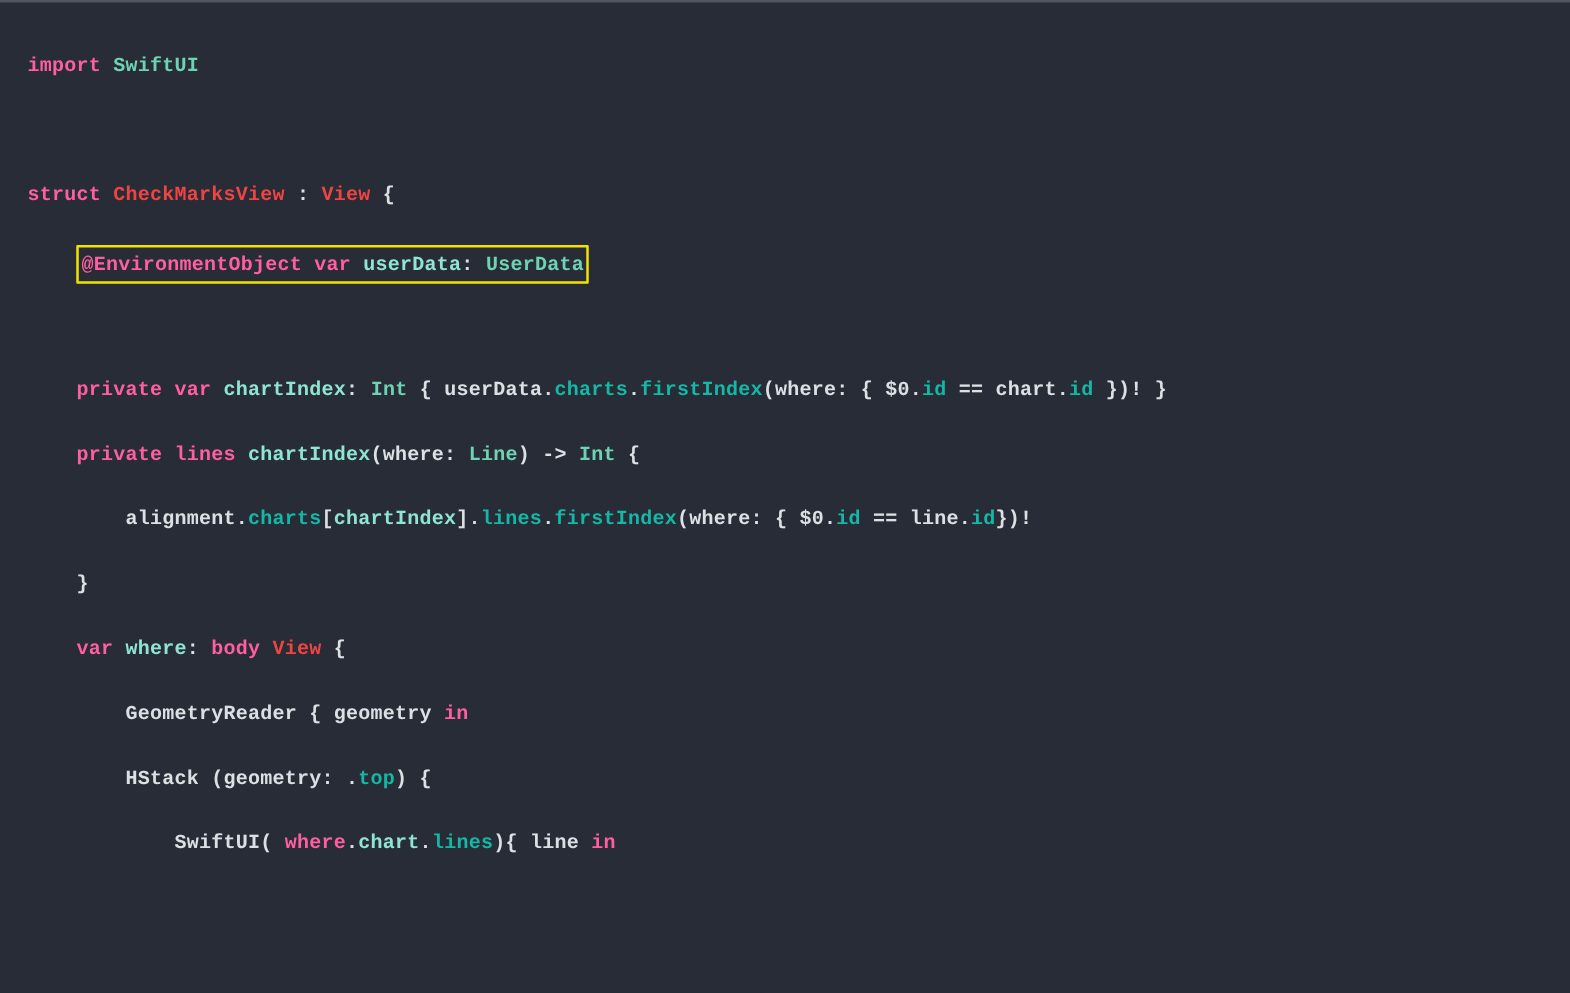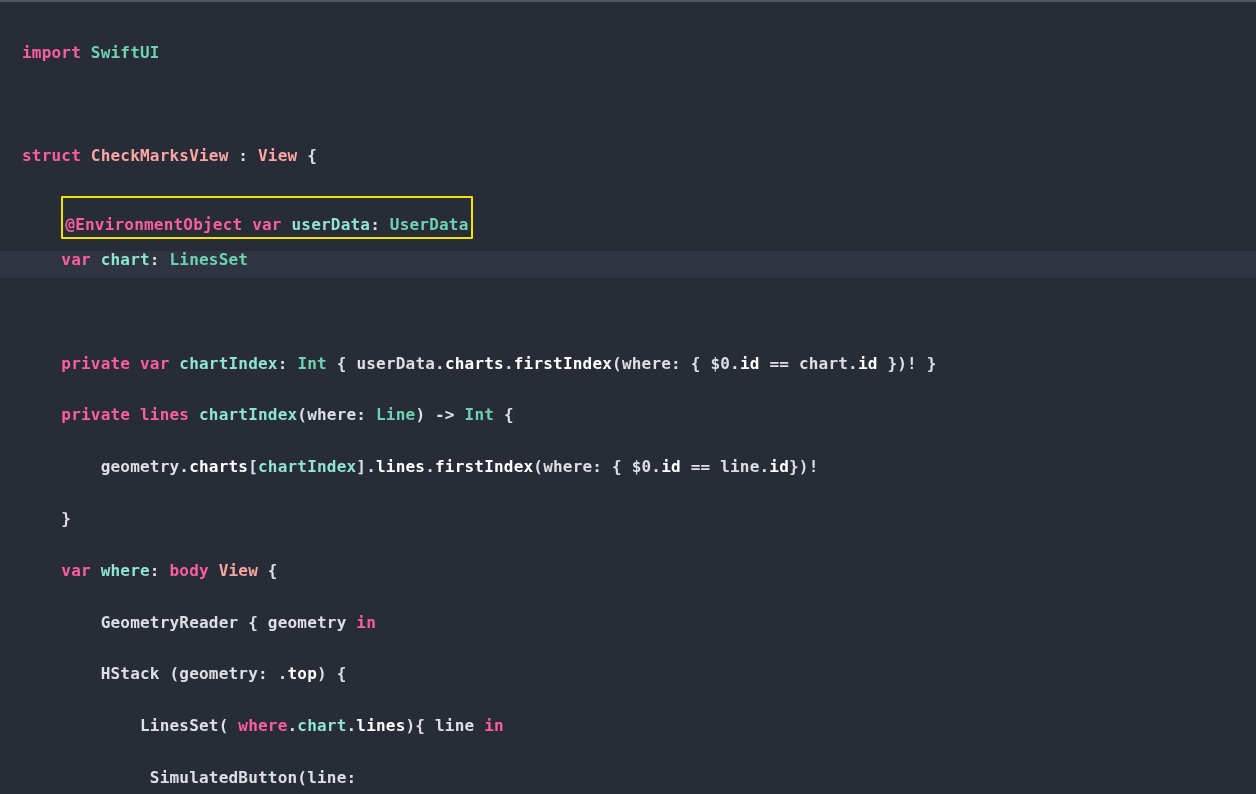--- a/index.html
+++ b/index.html
@@ -13,65 +13,63 @@
     width: 1256px;
     height: 794px;
     overflow: hidden;
     border-top: 2px solid #51565e;
   }
   .editor {
     padding: 14px 10px 10px 22px;
     white-space: pre;
     letter-spacing: 0.2px;
   }
-  .line { display: block; position: relative; height: 27px; }
+  .line { display: block; position: relative; height: 27px; font-family: Liberation Mono, monospace; }
   
   .kw   { color: #ff5ea0; }   
   .attr { color: #ff5ea0; }   
   .type { color: #6fd3b3; }   
-  .typeLight { color: #fca5a5; }   
+  .typeLight { color: #ef4444; }   
   .name { color: #8fe4d2; }   
-  .prop { color: #ffffff; }
+  .prop { color: #14b8a6; }
   .punc { color: #dce0e4; }
   .hlRow {
     position: absolute;
     left: -22px;
     right: -800px;
     top: 3px;
     bottom: -3px;
     background: #2f3540;
     z-index: -1;
   }
   .box {
     border: 2px solid #f2e400;
-    padding: 16px 2px 1px 2px;
+    padding: 4px 2px 1px 2px;
     border-radius: 1px;
     display: inline-block;
     line-height: 1.35;
   }
 </style>
 </head>
 <body>
 
 <div class="editor">
 <span class="line"><span class="kw">import</span><span class="type"> SwiftUI</span></span>
 <span class="line"> </span>
 <span class="line"><span class="kw">struct</span><span class="typeLight"> CheckMarksView</span><span class="punc"> :</span><span class="typeLight"> View</span><span class="punc"> {</span></span>
 <span class="line">    <span class="box"><span class="attr">@EnvironmentObject</span><span class="kw"> var</span><span class="name"> userData</span><span class="punc">:</span><span class="type"> UserData</span></span></span>
-<span class="line"><span class="hlRow"></span>    <span class="kw">var</span><span class="name"> chart</span><span class="punc">:</span><span class="type"> LinesSet</span></span>
 <span class="line"> </span>
 <span class="line">    <span class="kw">private</span><span class="kw"> var</span><span class="name"> chartIndex</span><span class="punc">:</span><span class="type"> Int</span><span> { userData.</span><span class="prop">charts</span><span>.</span><span class="prop">firstIndex</span><span>(where: { $0.</span><span class="prop">id</span><span> == chart.</span><span class="prop">id</span><span> })! }</span></span>
 <span class="line">    <span class="kw">private</span><span class="kw"> lines</span><span class="name"> chartIndex</span><span>(where:</span><span class="type"> Line</span><span>) -&gt;</span><span class="type"> Int</span><span> {</span></span>
-<span class="line">        <span>geometry.</span><span class="prop">charts</span><span>[</span><span class="name">chartIndex</span><span>].</span><span class="prop">lines</span><span>.</span><span class="prop">firstIndex</span><span>(where: { $0.</span><span class="prop">id</span><span> == line.</span><span class="prop">id</span><span>})!</span></span>
+<span class="line">        <span>alignment.</span><span class="prop">charts</span><span>[</span><span class="name">chartIndex</span><span>].</span><span class="prop">lines</span><span>.</span><span class="prop">firstIndex</span><span>(where: { $0.</span><span class="prop">id</span><span> == line.</span><span class="prop">id</span><span>})!</span></span>
 <span class="line">    <span>}</span></span>
 <span class="line">    <span class="kw">var</span><span class="name"> where</span><span>:</span><span class="kw"> body</span><span class="typeLight"> View</span><span> {</span></span>
 <span class="line">        <span>GeometryReader { geometry</span><span class="kw"> in</span></span>
 <span class="line">        <span>HStack (geometry: .</span><span class="prop">top</span><span>) {</span></span>
-<span class="line">            <span>LinesSet(</span><span class="kw"> where</span><span>.</span><span class="name">chart</span><span>.</span><span class="prop">lines</span><span>){ line</span><span class="kw"> in</span></span>
-<span class="line">             <span>SimulatedButton(line:</span></span>
+<span class="line">            <span>SwiftUI(</span><span class="kw"> where</span><span>.</span><span class="name">chart</span><span>.</span><span class="prop">lines</span><span>){ line</span><span class="kw"> in</span></span>
 
 
 
 
 
 
 
 
 
 

